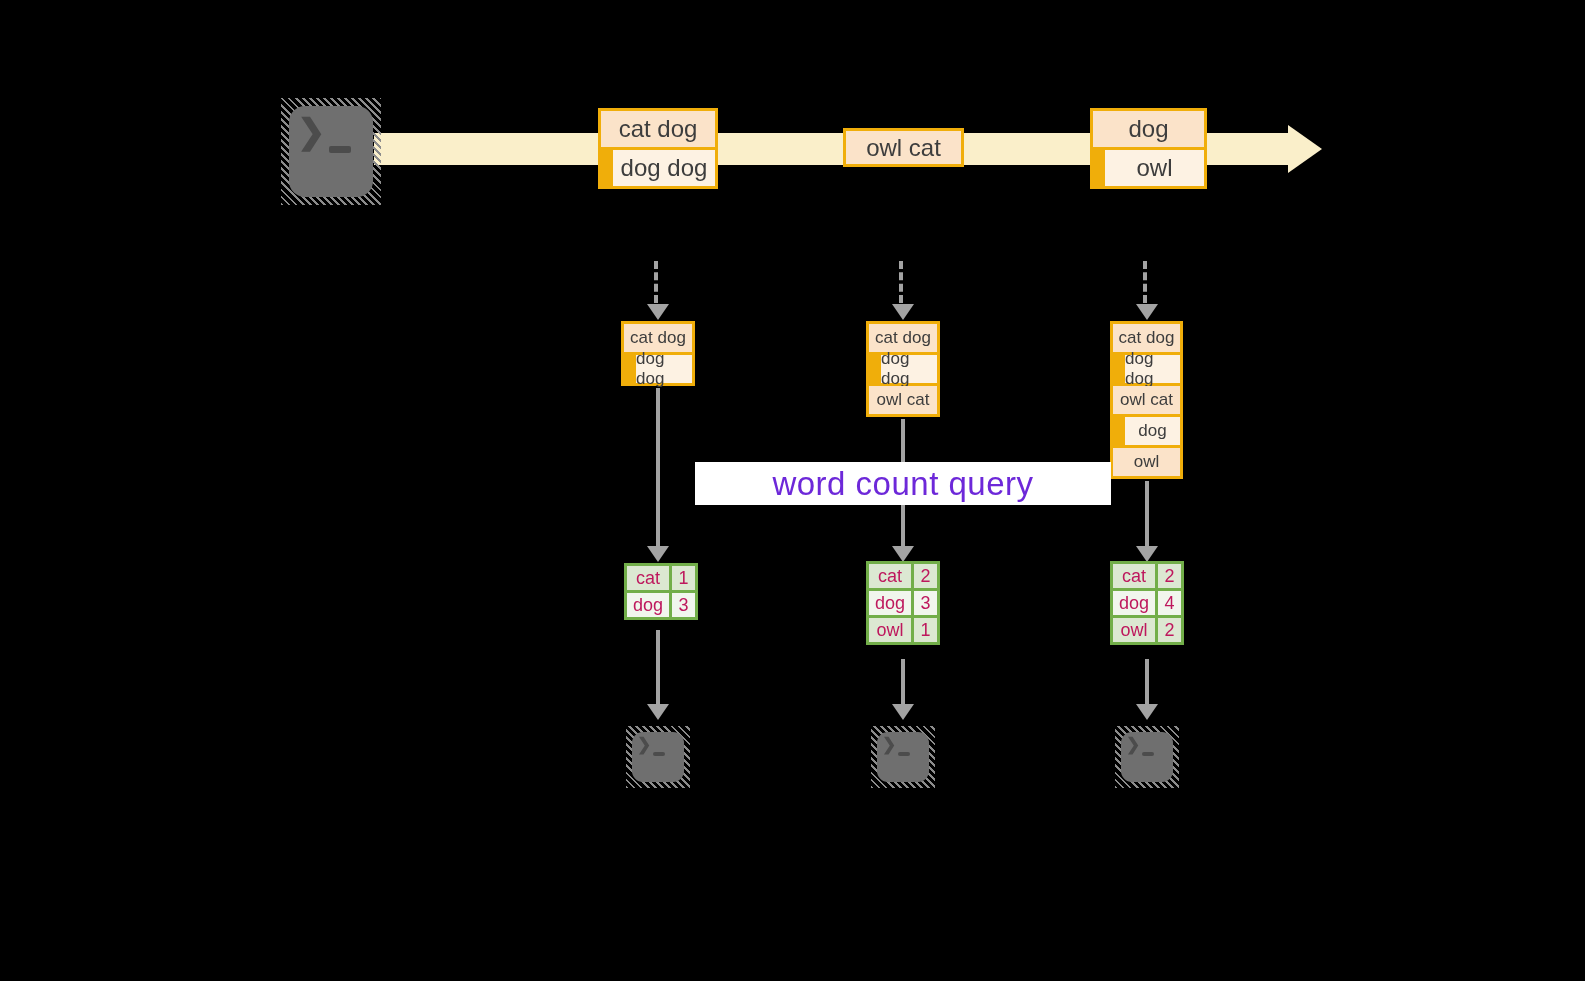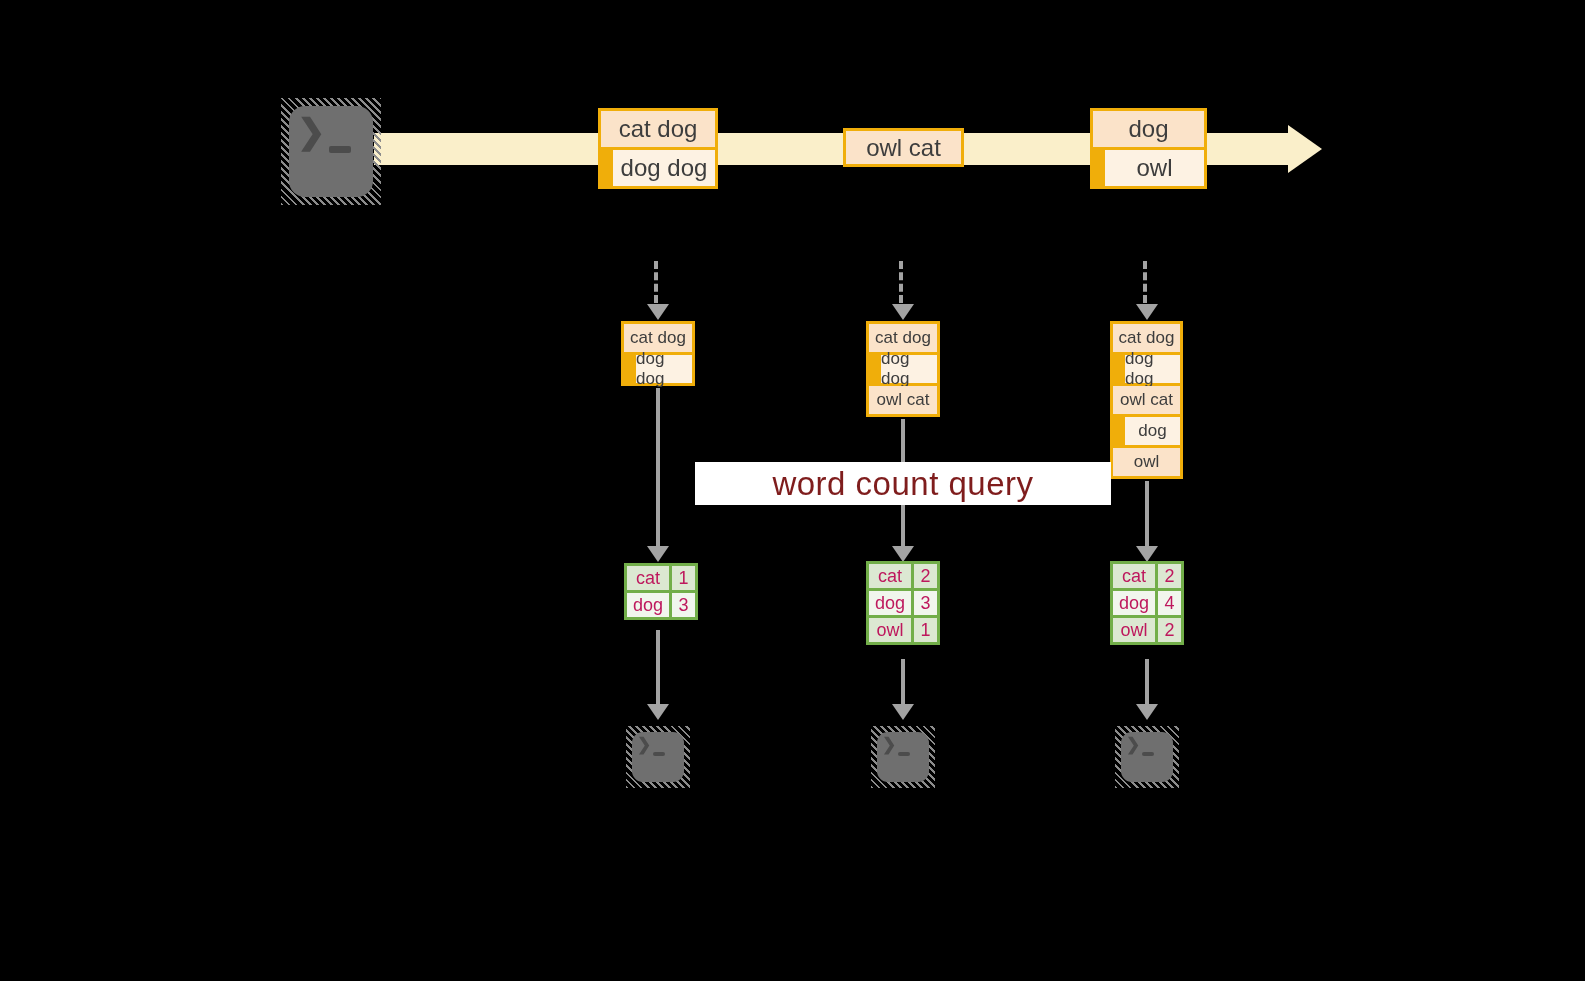--- a/index.html
+++ b/index.html
@@ -46,21 +46,21 @@
   .term .prompt{position:absolute;font-weight:700;color:#4c4c4c;line-height:1;}
   .term .cursor{position:absolute;background:#4c4c4c;border-radius:2px;}
   .term.lg .prompt{left:16px;top:16px;font-size:34px;}
   .term.lg .cursor{left:48px;top:48px;width:22px;height:7px;}
   .term.sm .prompt{left:11px;top:10px;font-size:17px;}
   .term.sm .cursor{left:27px;top:26px;width:12px;height:4px;}
 
   
   .qband{position:absolute;left:695px;top:462px;width:416px;height:43px;background:#ffffff;
     display:flex;align-items:center;justify-content:center;}
-  .qband span{font-size:33px;font-weight:300;color:#7f1d1d;letter-spacing:.5px;}
+  .qband span{font-size:33px;font-weight:300;color:#6d28d9;letter-spacing:.5px;}
 </style>
 </head>
 <body>
 
 <div id="canvas">
 
   <div class="band"></div>
   <div class="band-head"></div>
 
   <div class="term lg" style="left:281px;top:98px;width:100px;height:107px;">

